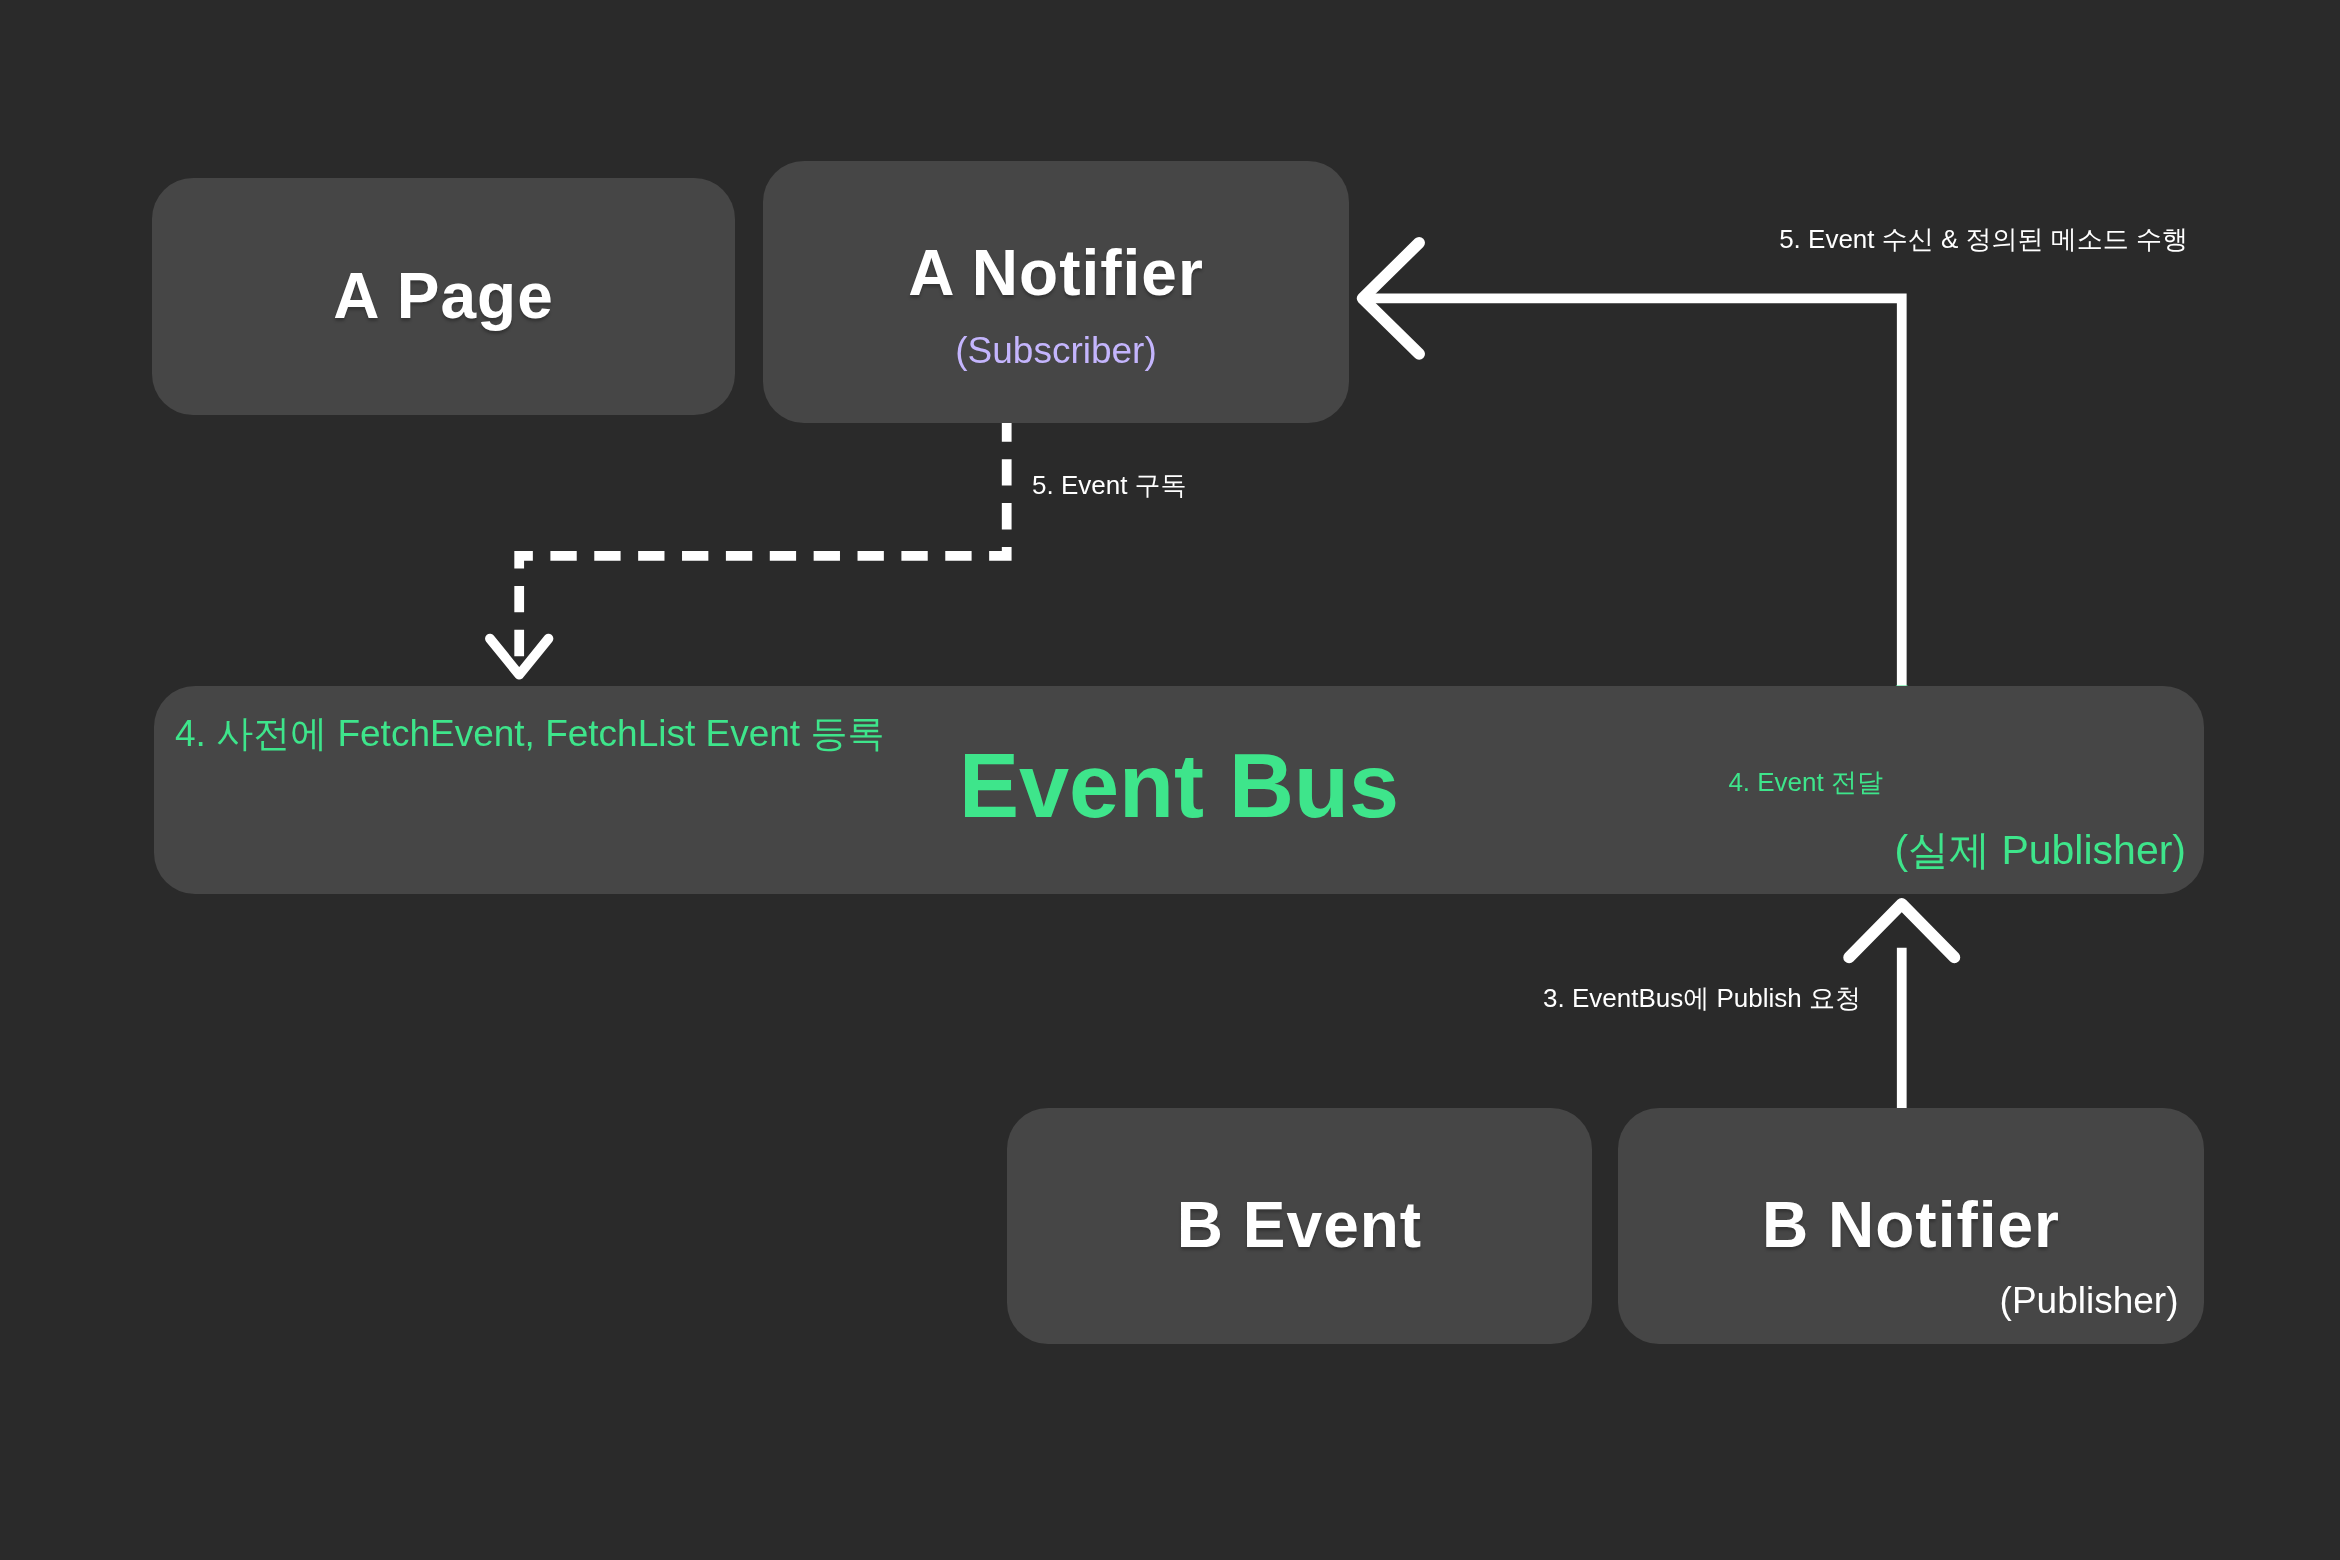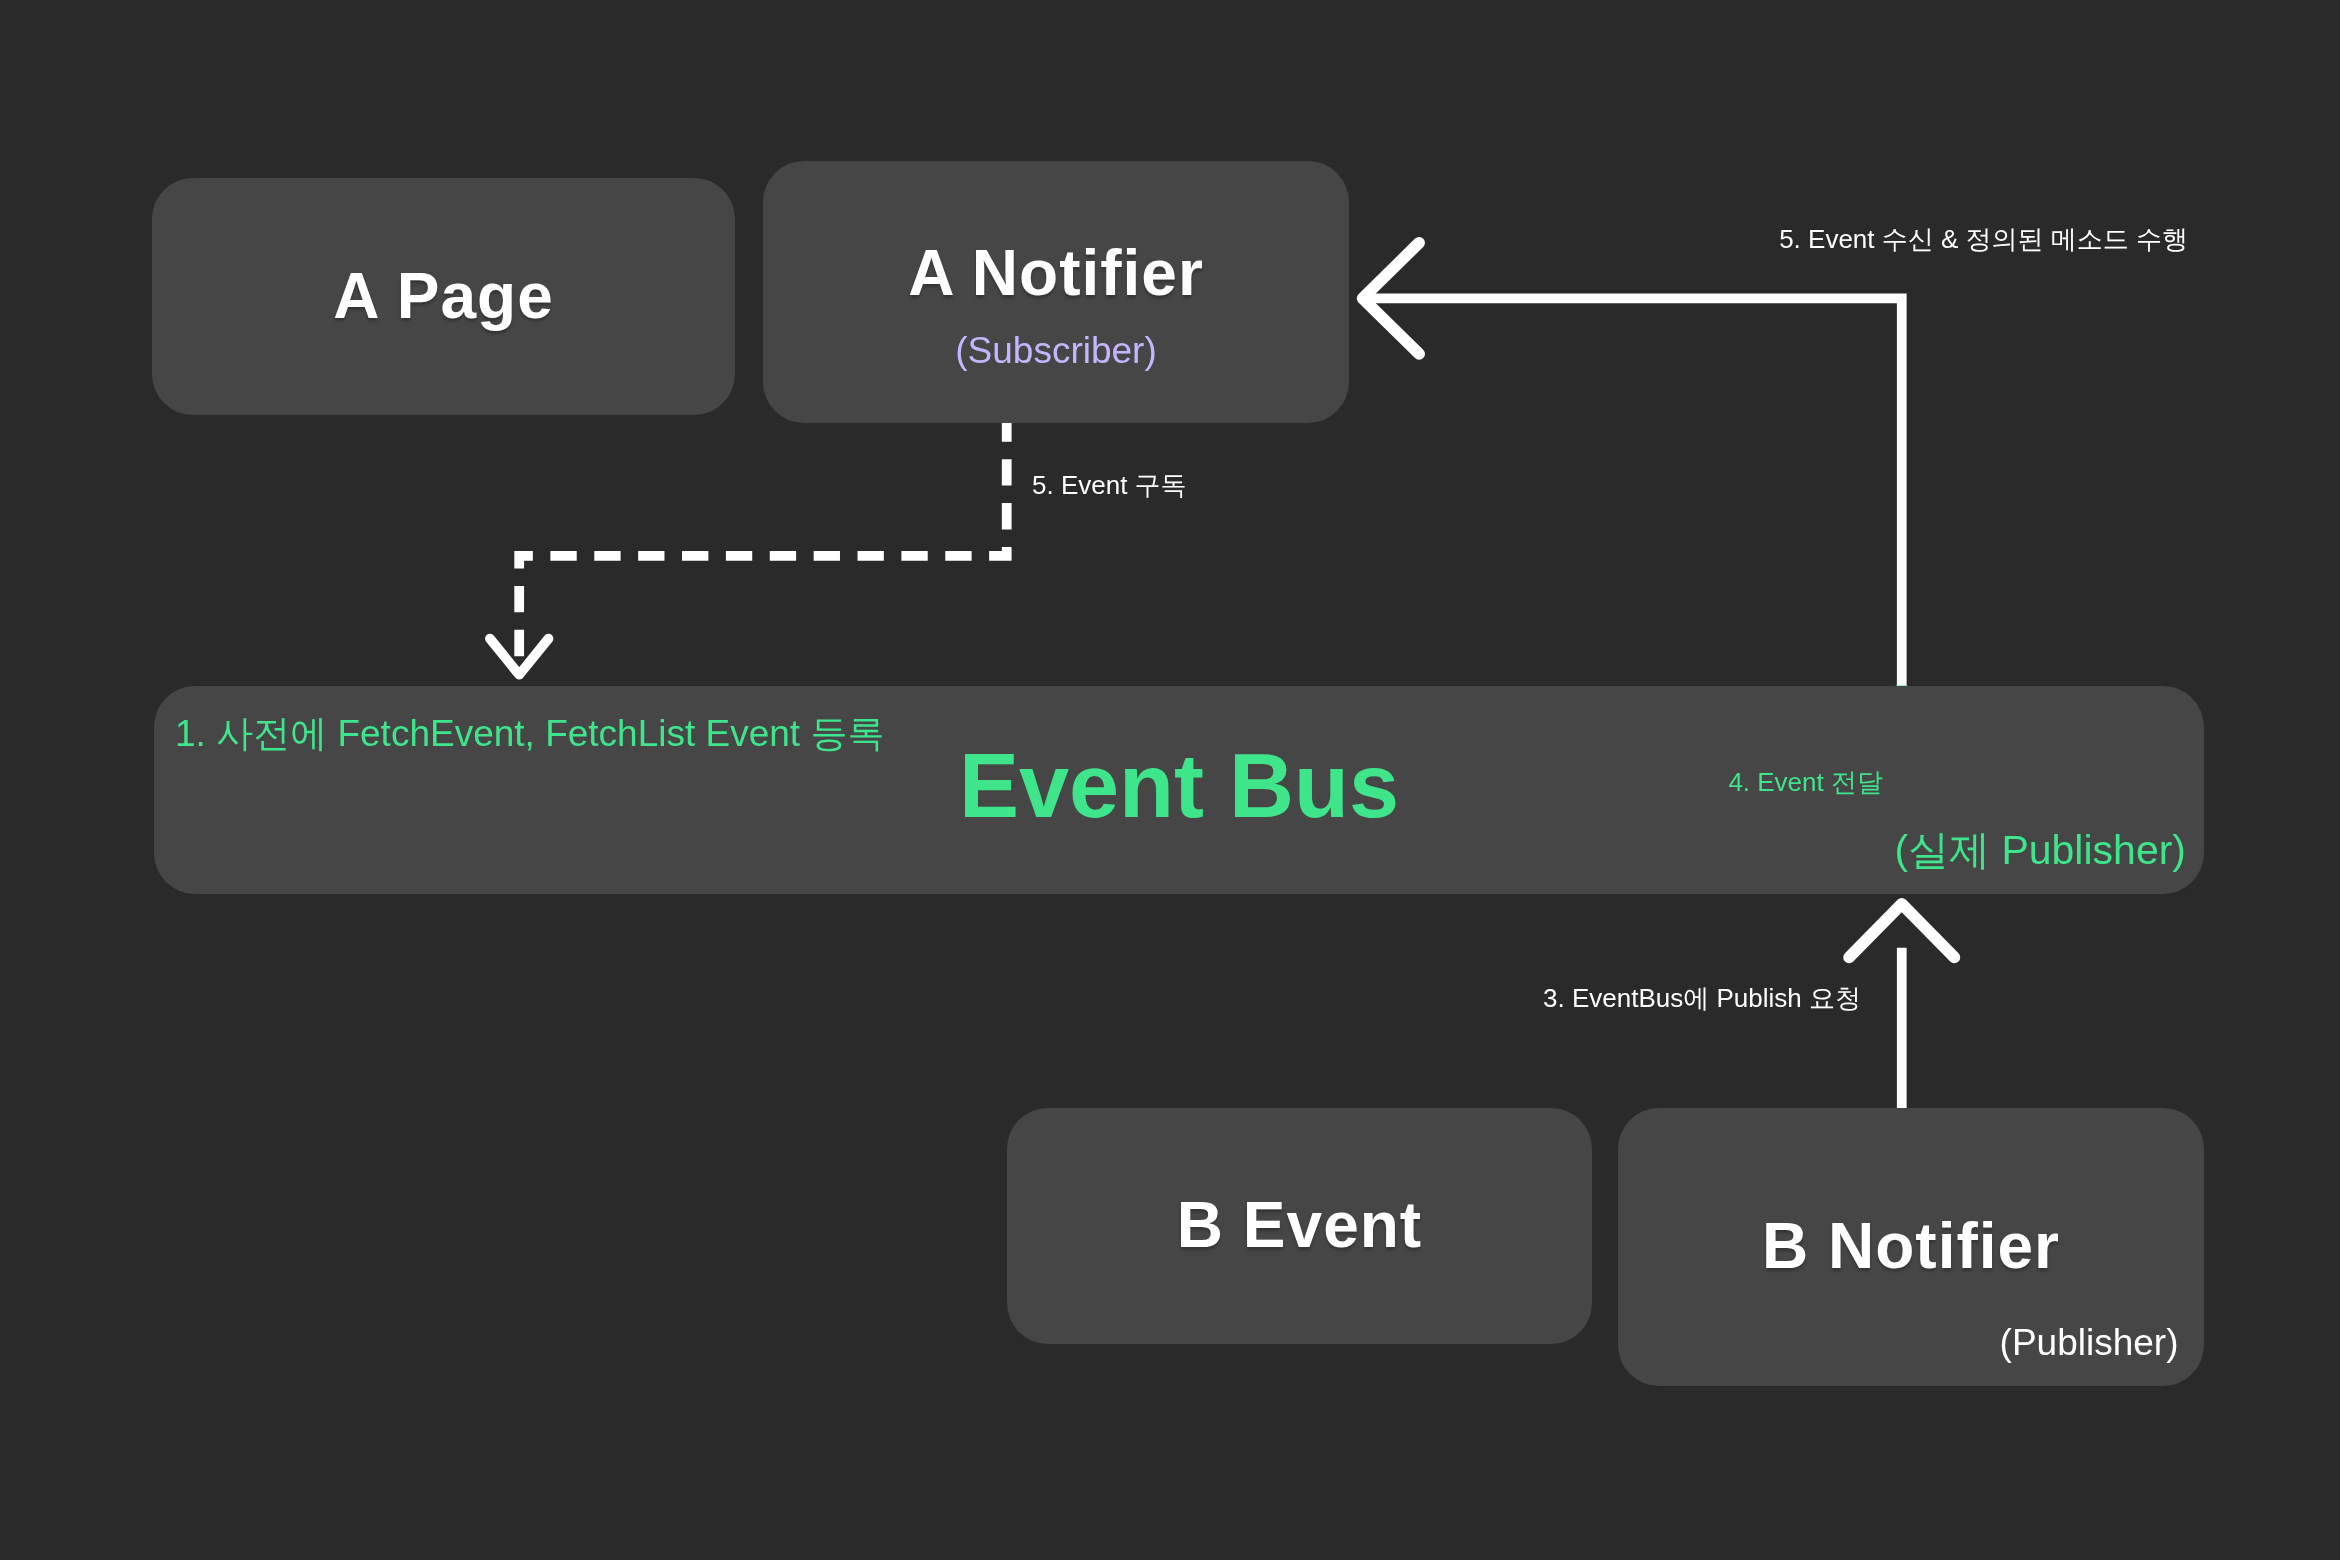--- a/index.html
+++ b/index.html
@@ -75,29 +75,29 @@
     <div class="box-title">A Page</div>
   </div>
 
   <div class="box notifier-pad" style="left:763px;top:161px;width:586px;height:237px;">
     <div class="box-title">A Notifier</div>
     <div class="box-subtitle">(Subscriber)</div>
   </div>
 
   <div class="eventbus"></div>
   <div class="eb-title">Event Bus</div>
-  <div class="label green" style="left:175px;top:713px;font-size:37px;">1. 사전에 FetchEvent, FetchList Event 등록</div>
+  <div class="label green" style="left:175px;top:713px;font-size:37px;">4. 사전에 FetchEvent, FetchList Event 등록</div>
   <div class="label green r" style="right:458px;top:768px;">4. Event 전달</div>
   <div class="label green r" style="right:155px;top:827px;font-size:41px;">(실제 Publisher)</div>
 
   <div class="box" style="left:1007px;top:1108px;width:585px;height:236px;">
     <div class="box-title">B Event</div>
   </div>
 
-  <div class="box" style="left:1618px;top:1108px;width:586px;height:278px;">
+  <div class="box" style="left:1618px;top:1108px;width:586px;height:236px;">
     <div class="box-title">B Notifier</div>
     <div class="corner-subtitle">(Publisher)</div>
   </div>
 
   <div class="label r" style="right:153px;top:225px;">5. Event 수신 &amp; 정의된 메소드 수행</div>
   <div class="label" style="left:1032px;top:471px;">5. Event 구독</div>
   <div class="label r" style="right:480px;top:984px;">3. EventBus에 Publish 요청</div>
 
 </div>
 

